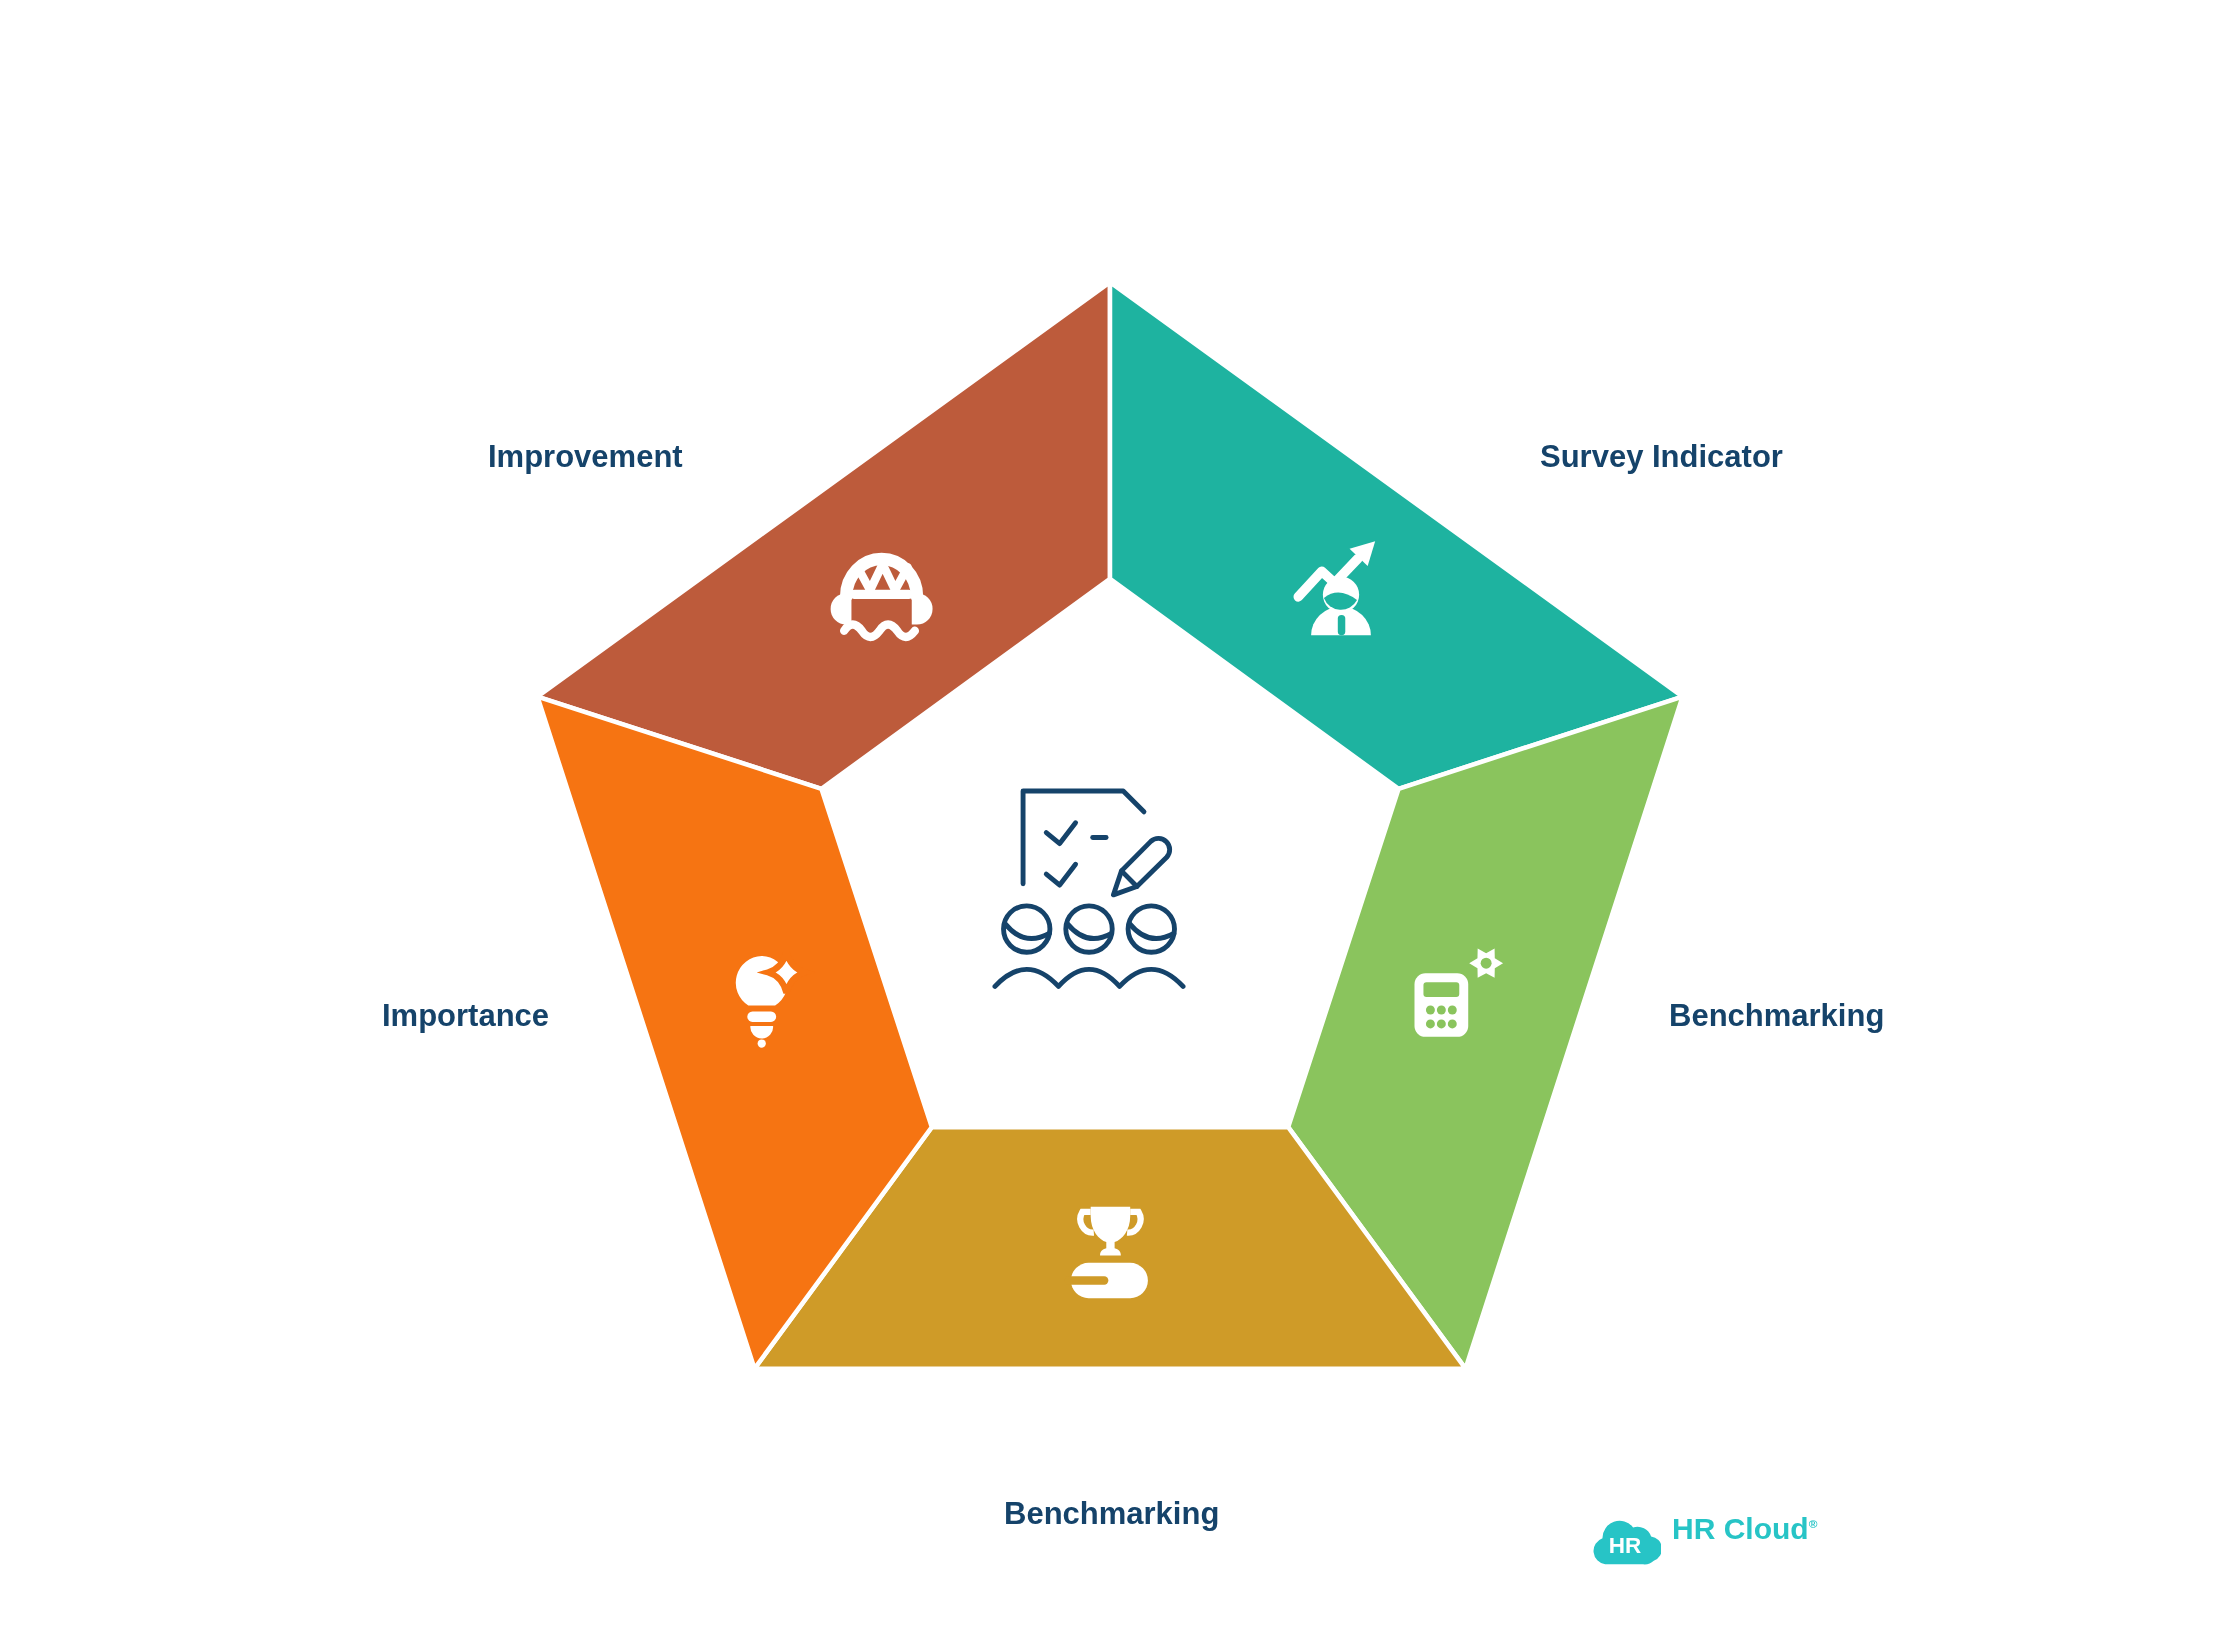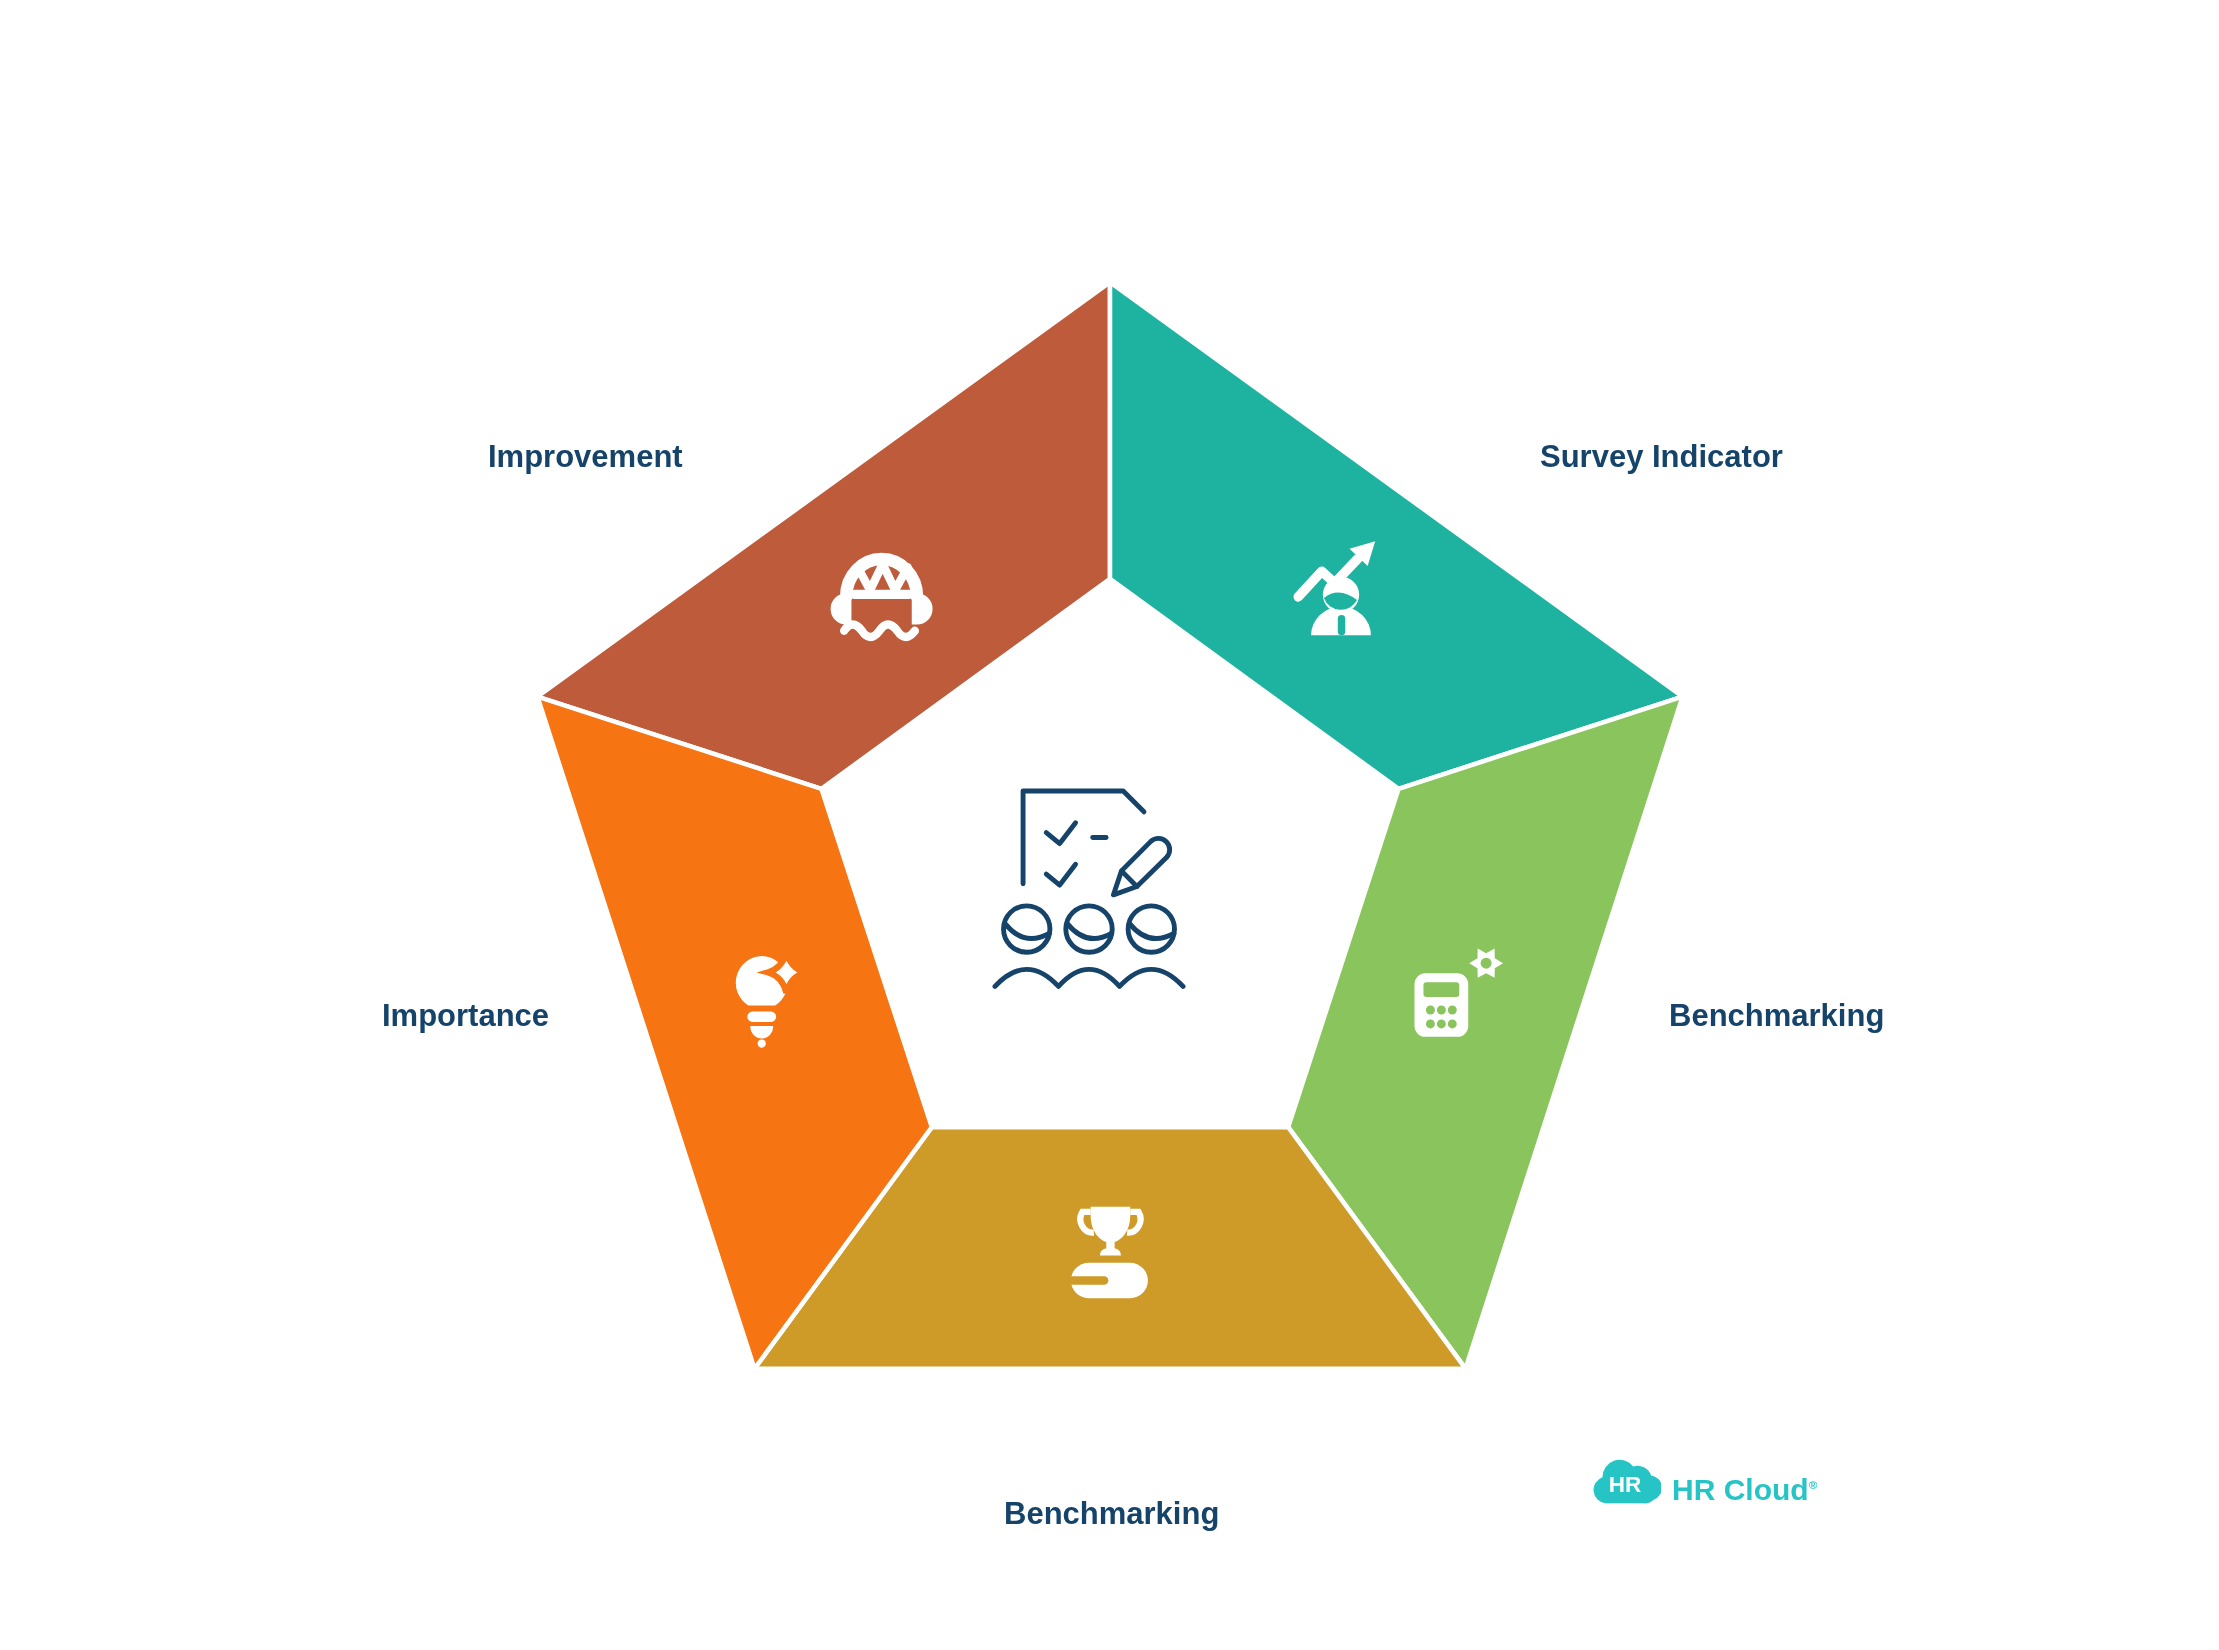--- a/index.html
+++ b/index.html
@@ -25,22 +25,22 @@
     color:#15436a;
     white-space:nowrap;
   }
   .lbl-improvement{top:439px;left:488px;}
   .lbl-leading{top:439px;left:1540px;}
   .lbl-importance{top:998px;left:382px;}
   .lbl-calculation{top:998px;left:1669px;}
   .lbl-benchmarking{top:1484px;left:1004px;margin-top:12px;}
   .diagram-svg{position:absolute;top:0;left:0;}
   .logo{
-    position:absolute;top:1451px;left:1589px;
-    display:flex;align-items:flex-end;
+    position:absolute;top:1512px;left:1589px;
+    display:flex;align-items:flex-start;
   }
   .logo-word{
     margin-left:11px;
     font-size:30px;font-weight:700;
     color:#27c4c6;
     white-space:nowrap;
   }
   .logo-reg{
     font-size:11.8px;font-weight:700;
     color:#27c4c6;

